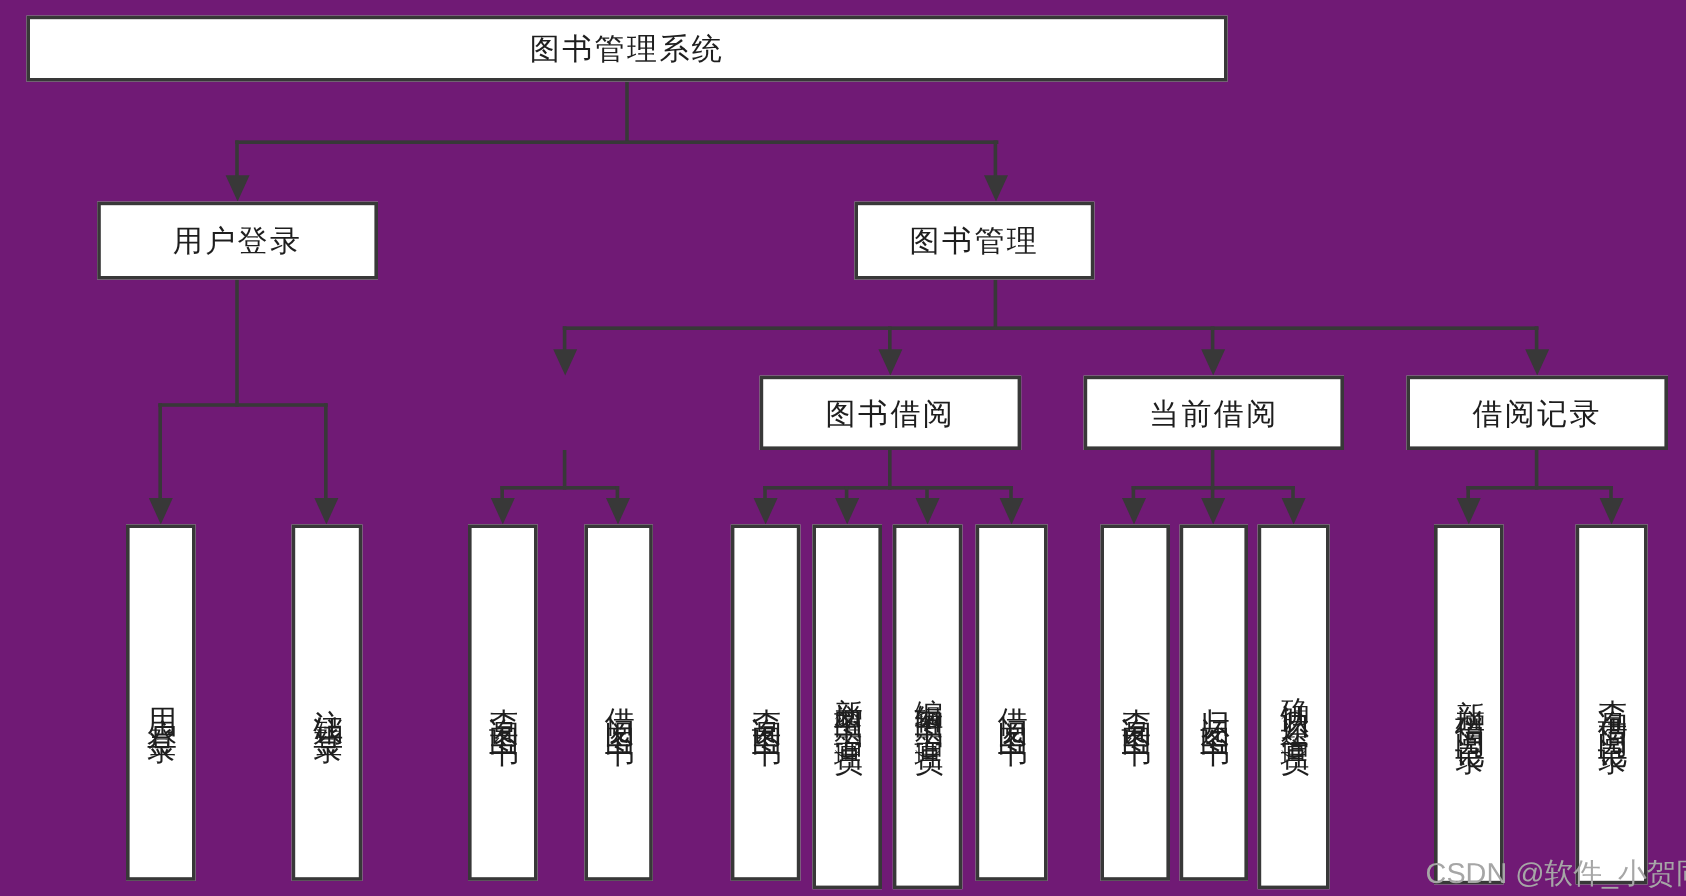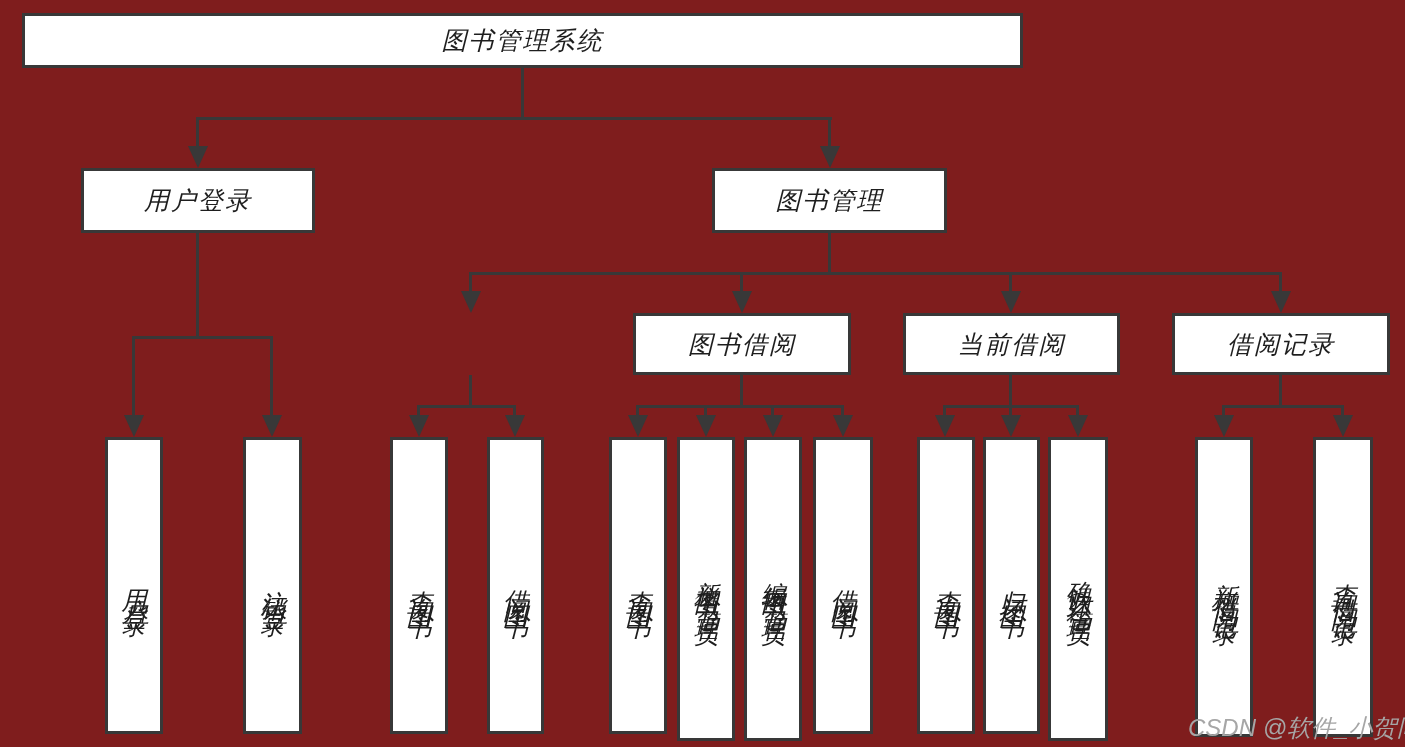--- a/index.html
+++ b/index.html
@@ -5,23 +5,22 @@
   html, body {
     margin: 0;
     padding: 0;
     background: #ffffff;
     font-family: "Liberation Sans", "DejaVu Sans", sans-serif;
   }
   #stage {
     position: relative;
     width: 1405px;
     height: 747px;
-    background: #7f1d1d;
+    background: #701a75;
     overflow: hidden;
-    font-style: italic;
   }
   
   .box {
     position: absolute;
     box-sizing: border-box;
     border: 3px solid #383838;
     background: #ffffff;
     display: flex;
     align-items: center;
     justify-content: center;
@@ -134,21 +133,21 @@
     <div class="arrow" style="left:1333px;top:415px"></div>
   </div>
 
   <div class="box" style="left:22px;top:13px;width:1001px;height:55px">
     <span class="hlabel">图书管理系统</span>
   </div>
 
   <div class="box" style="left:81px;top:168px;width:234px;height:65px">
     <span class="hlabel">用户登录</span>
   </div>
-  <div class="box" style="left:712px;top:168px;width:235px;height:65px">
+  <div class="box" style="left:712px;top:168px;width:200px;height:65px">
     <span class="hlabel">图书管理</span>
   </div>
 
   <div class="box" style="left:903px;top:313px;width:217px;height:62px">
     <span class="hlabel">当前借阅</span>
   </div>
   <div class="box" style="left:633px;top:313px;width:218px;height:62px">
     <span class="hlabel">图书借阅</span>
   </div>
   <div class="box" style="left:1172px;top:313px;width:218px;height:62px">

